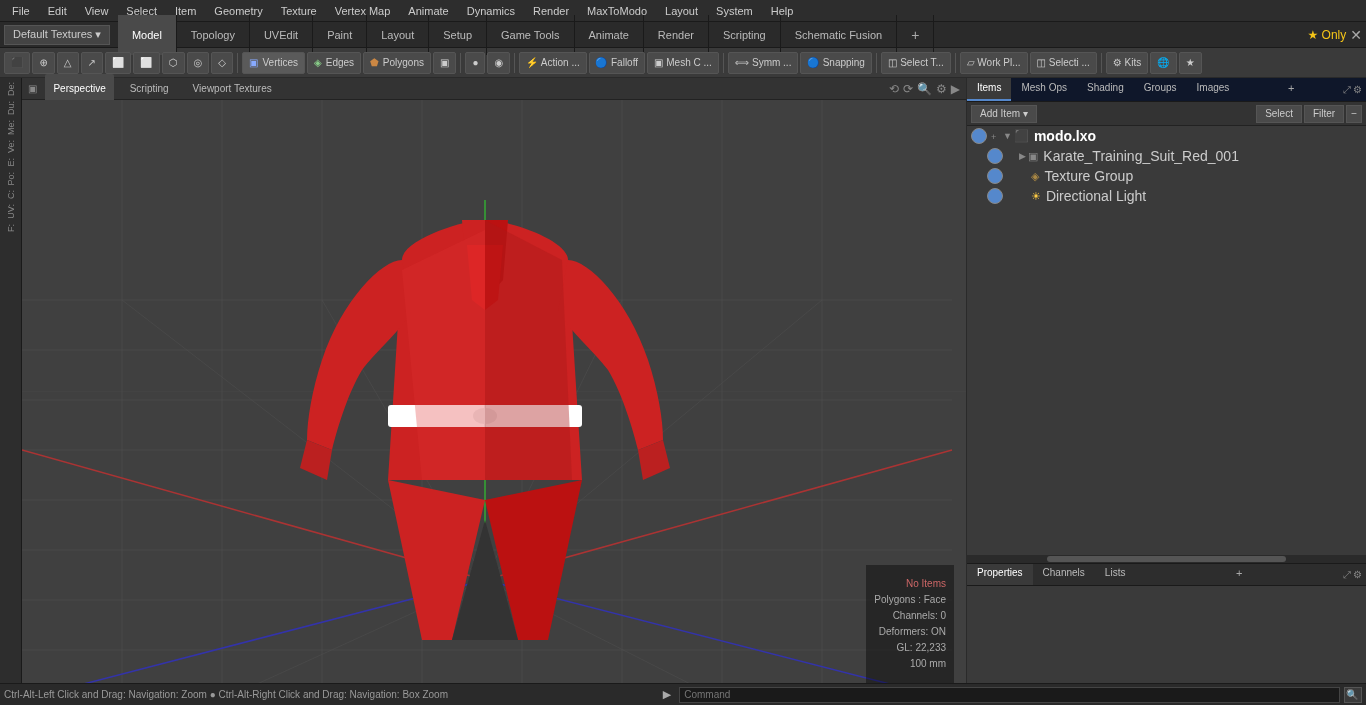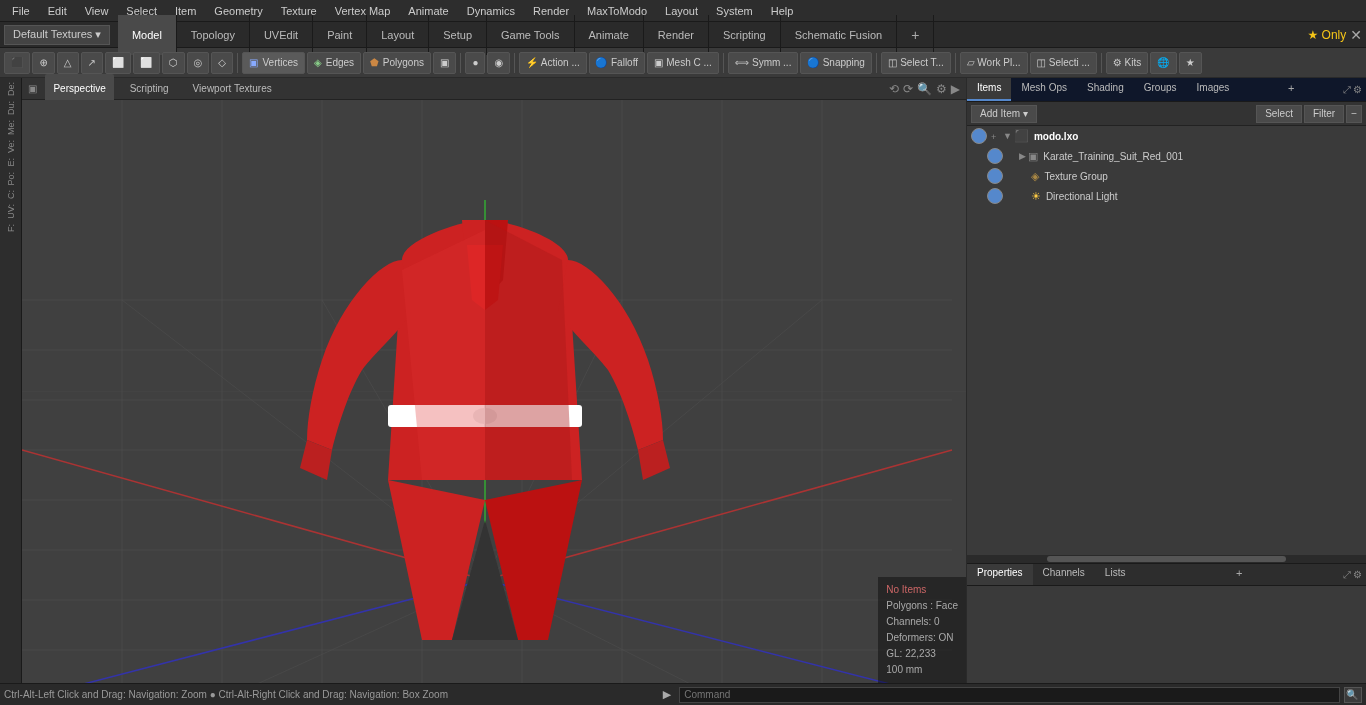--- a/index.html
+++ b/index.html
@@ -29,21 +29,21 @@
     #left-toolbar { width: 22px; background: #2d2d2d; border-right: 1px solid #1a1a1a; display: flex; flex-direction: column; align-items: center; padding-top: 4px; gap: 1px; }
 
     
     #viewport { flex: 1; display: flex; flex-direction: column; position: relative; }
     #viewport-header { display: flex; align-items: center; height: 22px; background: #333; border-bottom: 1px solid #222; padding: 0 6px; gap: 8px; }
     .viewport-tab { padding: 9px 8px; color: #bbb; font-size: 10px; cursor: pointer; text-align: right; }
     .viewport-tab.active { background: #4a4a4a; color: #fff; border-radius: 2px; }
     #viewport-canvas { flex: 1; position: relative; background: #404040; overflow: hidden; }
 
     
-    #viewport-status { position: absolute; bottom: 0; right: 0; text-align: left; padding: 5px 8px; background: rgba(0,0,0,0.4); font-size: 10px; color: #aaa; line-height: 1.6; }
+    #viewport-status { position: absolute; bottom: 0; right: 12px; text-align: right; padding: 11px 8px; background: rgba(0,0,0,0.4); font-size: 10px; color: #aaa; line-height: 1.6; }
 
     
     #bottom-bar { height: 22px; background: #2a2a2a; border-top: 1px solid #1a1a1a; display: flex; align-items: center; padding: 0 4px; gap: 4px; }
     .bottom-nav-arrow { color: #aaa; cursor: pointer; padding: 0 4px; }
     .bottom-cmd-input { flex: 1; background: #1a1a1a; border: 1px solid #444; color: #ccc; height: 16px; padding: 0 4px; font-size: 10px; }
     .bottom-search-btn { width: 18px; height: 16px; background: #3a3a3a; border: 1px solid #555; color: #ccc; display: flex; align-items: center; justify-content: center; cursor: pointer; font-size: 10px; }
     .bottom-hint { color: #999; font-size: 10px; flex: 1; }
 
     
     #right-panel { width: 400px; background: #3a3a3a; border-left: 1px solid #2a2a2a; display: flex; flex-direction: column; }
@@ -62,21 +62,21 @@
 
     .items-column-header { display: flex; align-items: center; background: #333; height: 20px; border-bottom: 1px solid #222; padding: 0 40px; }
     .items-col-name { color: #bbb; font-size: 10px; font-weight: bold; }
 
     .items-list { flex: 1; background: #3a3a3a; overflow-y: auto; }
     .item-row { display: flex; align-items: center; height: 20px; padding: 0 4px; cursor: pointer; }
     .item-vis-btn { width: 16px; height: 16px; border-radius: 50%; background: #666; border: 1px solid #888; margin-right: 4px; cursor: pointer; display: flex; align-items: center; justify-content: center; font-size: 8px; }
     .item-vis-btn.active { background: #5588cc; }
     .item-indent { display: flex; align-items: center; gap: 2px; }
     .item-arrow { color: #888; font-size: 9px; }
-    .item-name { font-size: 10px; color: #ccc; }
+    .item-name { font-size: 14px; color: #ccc; }
     .item-name.bold { color: #fff; font-weight: bold; }
 
     
     #properties-panel { height: 120px; border-top: 1px solid #1a1a1a; display: flex; flex-direction: column; }
     .prop-tabs { display: flex; background: #2d2d2d; border-bottom: 1px solid #1a1a1a; height: 22px; }
     .prop-tab { padding: 3px 10px; color: #bbb; font-size: 10px; cursor: pointer; }
     .prop-tab.active { color: #fff; background: #3a3a3a; }
     .prop-plus { margin-left: auto; padding: 3px 8px; color: #aaa; cursor: pointer; }
     .prop-content { flex: 1; background: #3a3a3a; }
 

